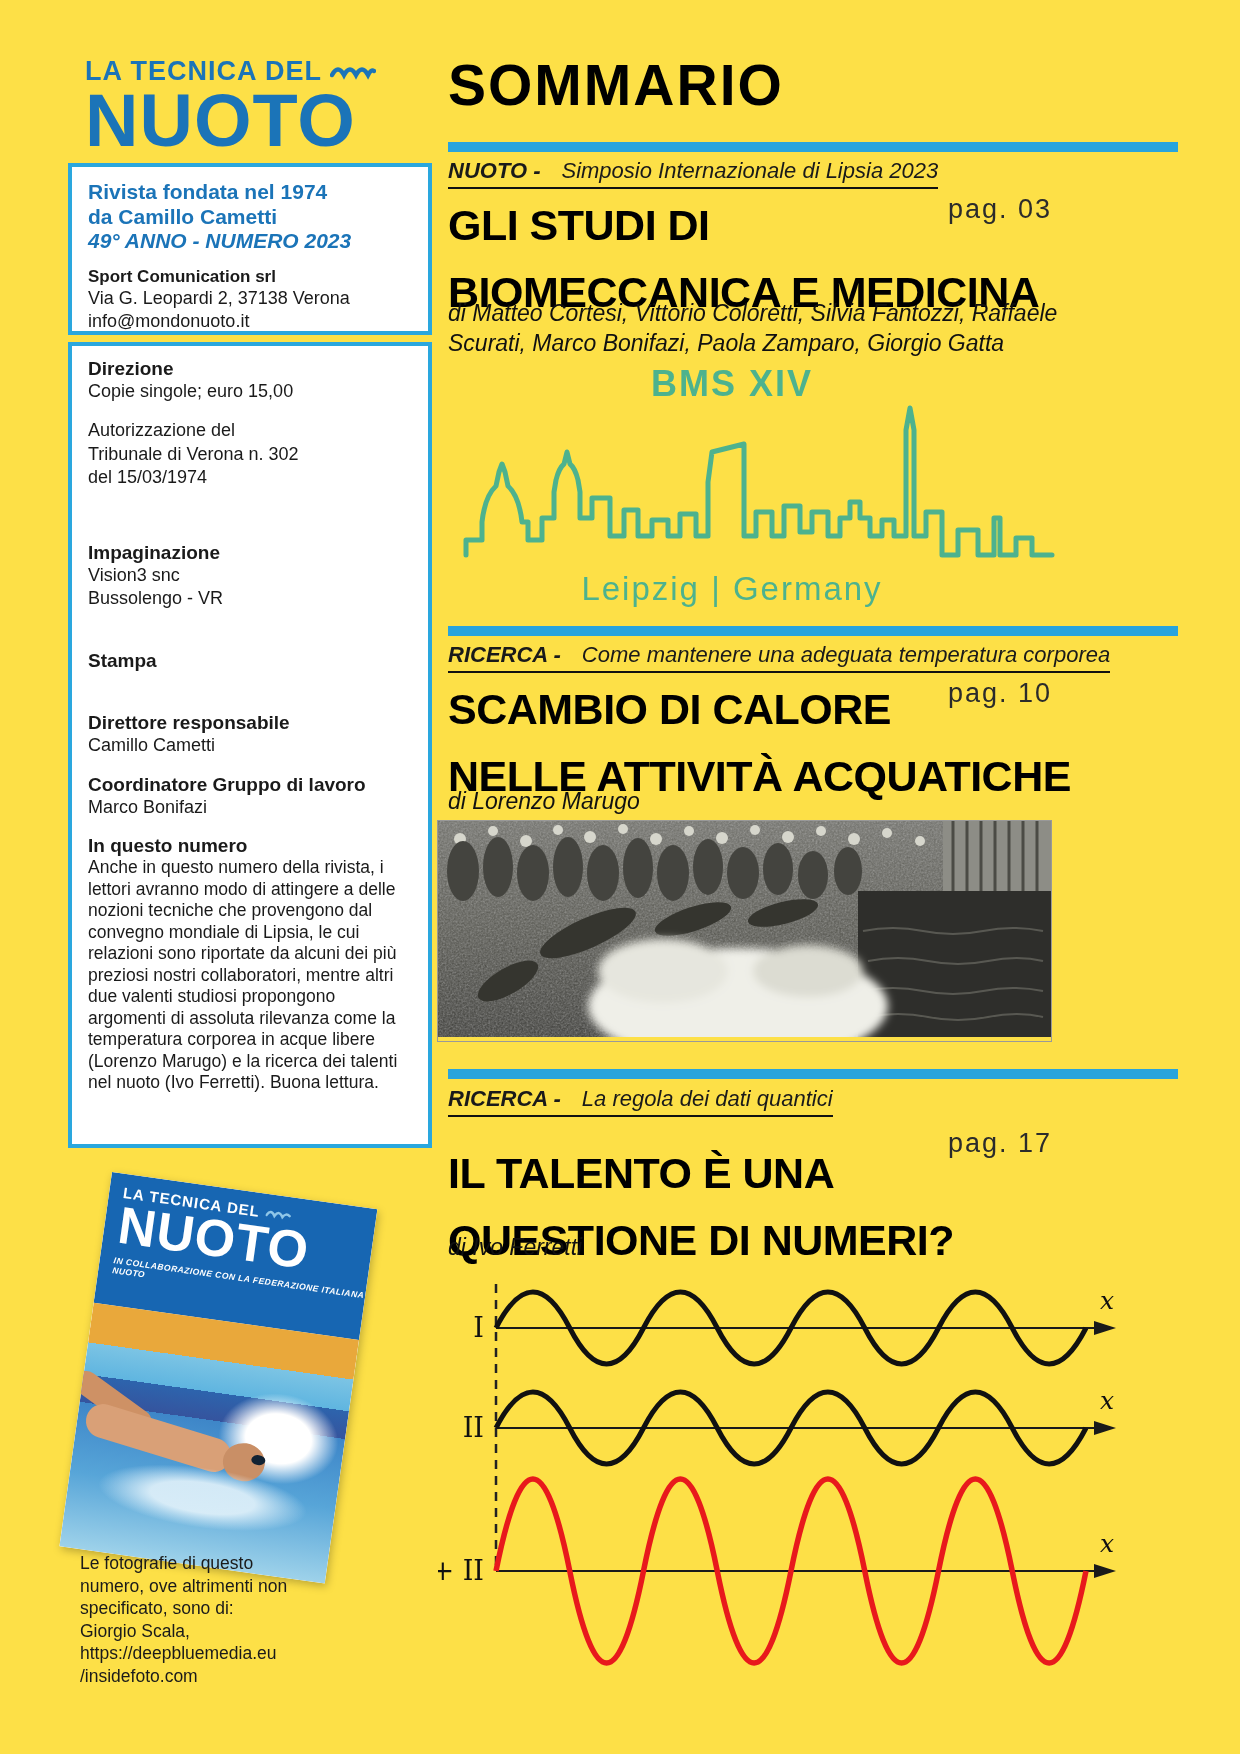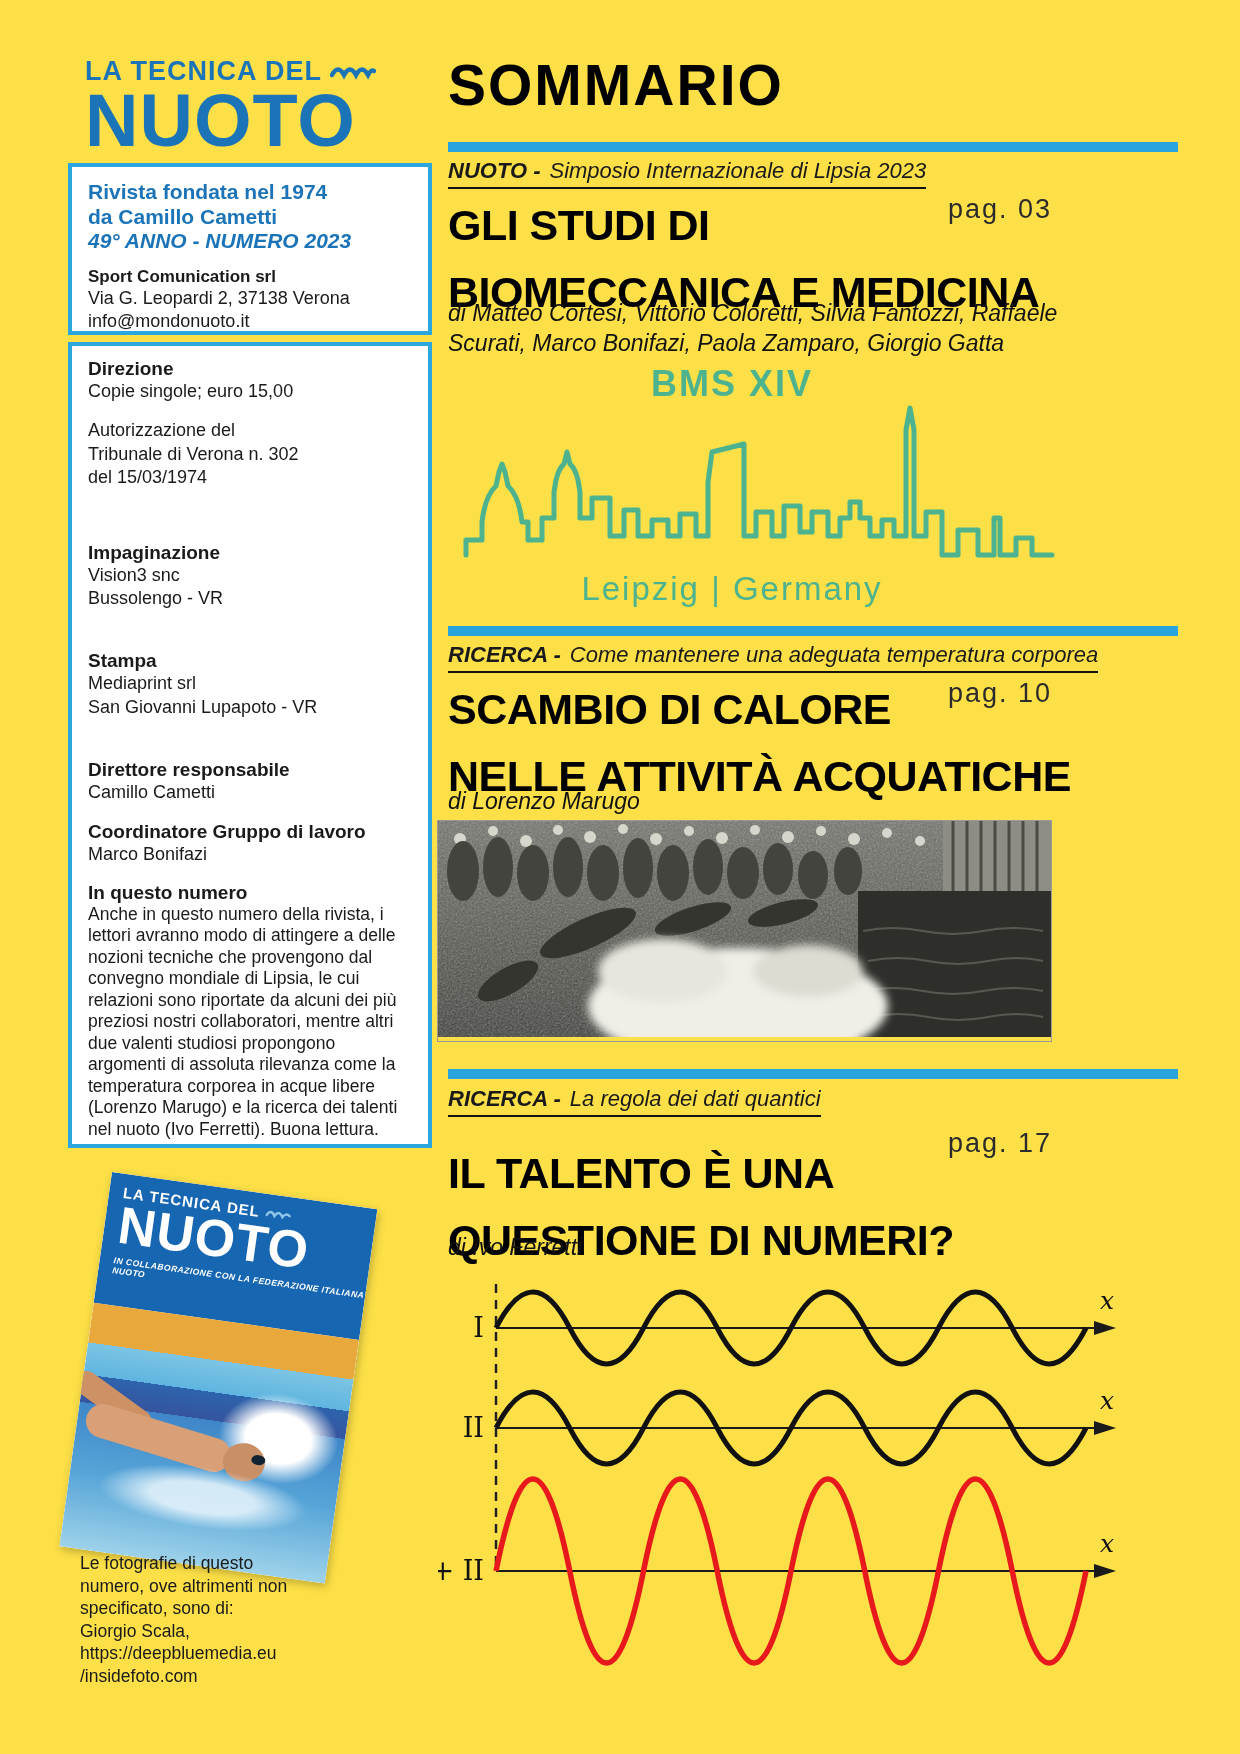--- a/index.html
+++ b/index.html
@@ -29,21 +29,21 @@
   .inq{font-size:17.5px;line-height:21.5px;}
 
   
   #sommario{position:absolute;left:448px;top:52px;width:732px;text-align:left;
       font-size:57px;font-weight:800;letter-spacing:2px;color:#000;}
   .bluebar{position:absolute;left:448px;width:730px;height:10px;background:#29A4DC;}
   #bar1{top:142px;} #bar2{top:626px;} #bar3{top:1069px;}
   .kicker{position:absolute;left:448px;display:inline-block;border-bottom:2.5px solid #111;
       padding-bottom:3px;font-size:22px;}
   .kicker .cat{font-weight:bold;font-style:italic;}
-  .kicker .sub{font-style:italic;font-weight:300;margin-left:9px;}
+  .kicker .sub{font-style:italic;font-weight:300;margin-left:21px;}
   .htitle{position:absolute;left:448px;font-weight:bold;font-size:43px;line-height:67px;
       letter-spacing:-.5px;color:#000;}
   .pag{position:absolute;font-size:27px;font-weight:300;letter-spacing:2px;color:#2b2b2b;}
   .byline{position:absolute;left:448px;width:640px;font-style:italic;font-size:23px;
       line-height:30px;color:#111;}
 
   #kick1{top:158px;} #title1{top:192px;} #pag1{left:948px;top:194px;} #by1{top:298px;}
   #kick2{top:642px;} #title2{top:676px;} #pag2{left:948px;top:678px;} #by2{top:786px;}
   #kick3{top:1086px;}#title3{top:1120px;margin-top:20px;}#pag3{left:948px;top:1128px;}#by3{top:1232px;}
 
@@ -116,22 +116,20 @@
     <div class="colval ml gap-lg">Autorizzazione del
 Tribunale di Verona n. 302
 del 15/03/1974</div>
     <div class="colgroup gap-md">
       <div class="collabel">Impaginazione</div>
       <div class="colval ml">Vision3 snc
 Bussolengo - VR</div>
     </div>
     <div class="colgroup gap-md">
       <div class="collabel">Stampa</div>
-      <div class="colval ml">Mediaprint srl
-San Giovanni Lupapoto - VR</div>
     </div>
     <div class="colgroup">
       <div class="collabel">Direttore responsabile</div>
       <div class="colval">Camillo Cametti</div>
     </div>
     <div class="colgroup">
       <div class="collabel">Coordinatore Gruppo di lavoro</div>
       <div class="colval">Marco Bonifazi</div>
     </div>
     <div>

